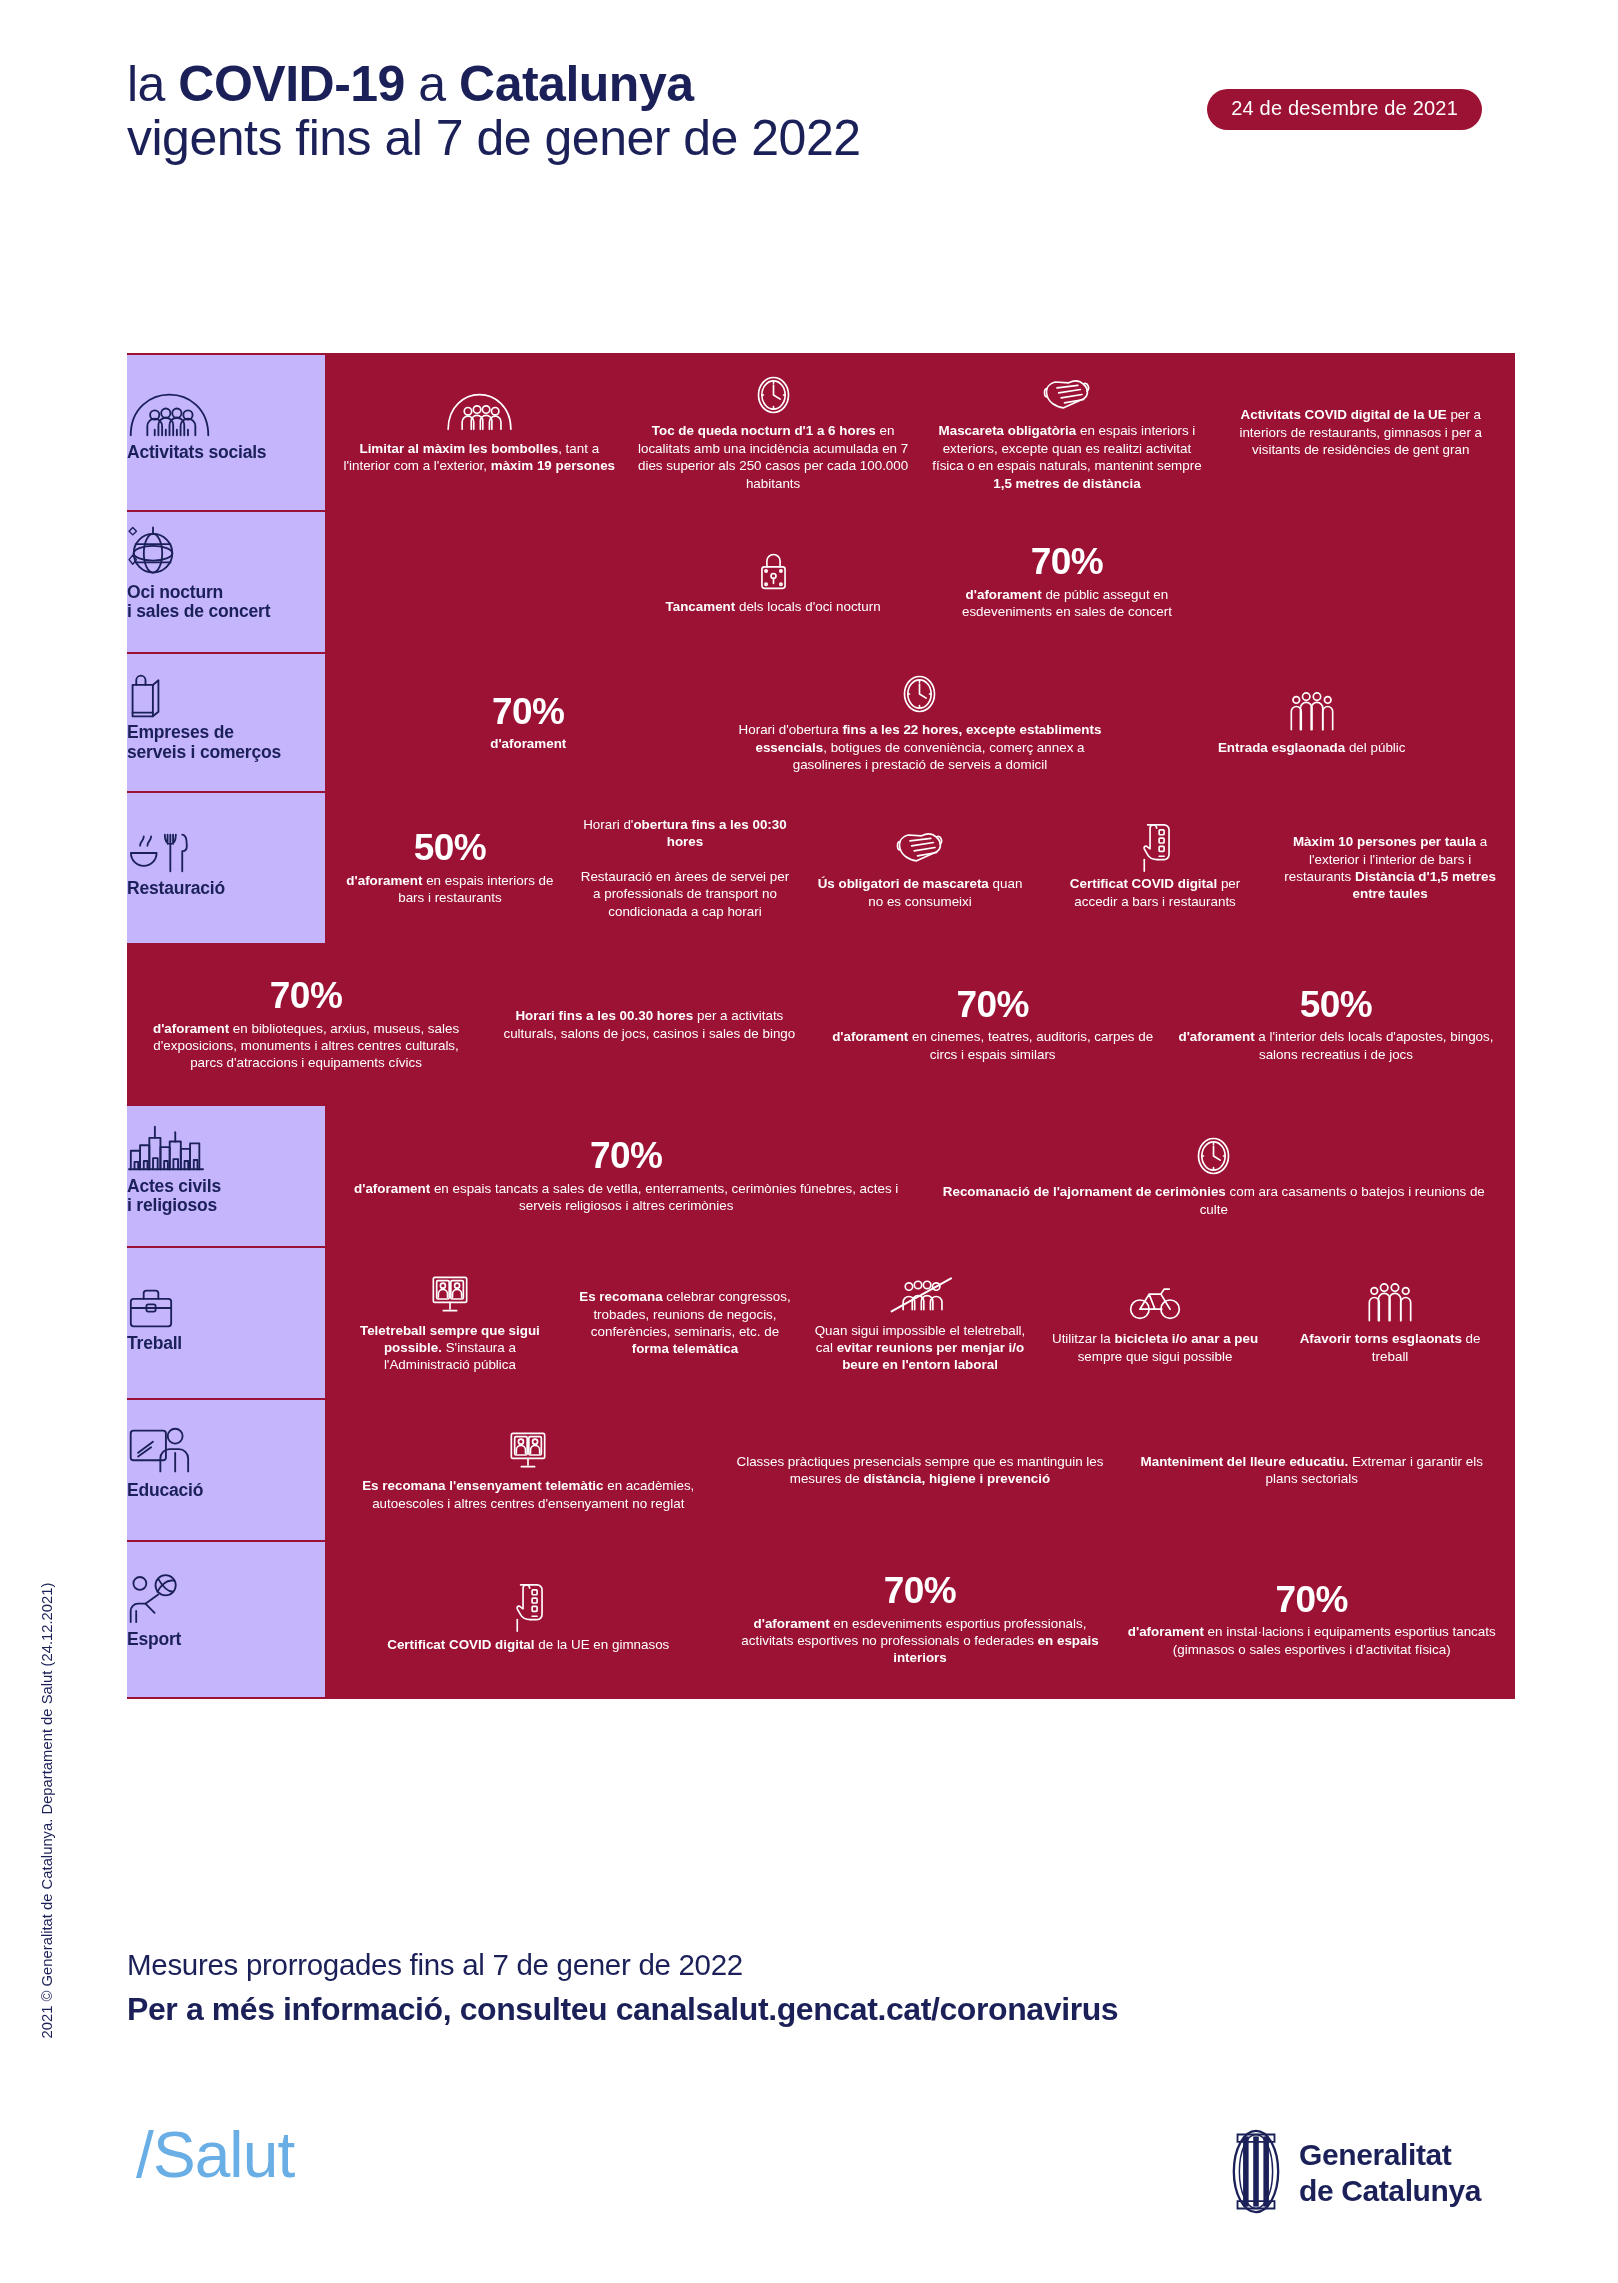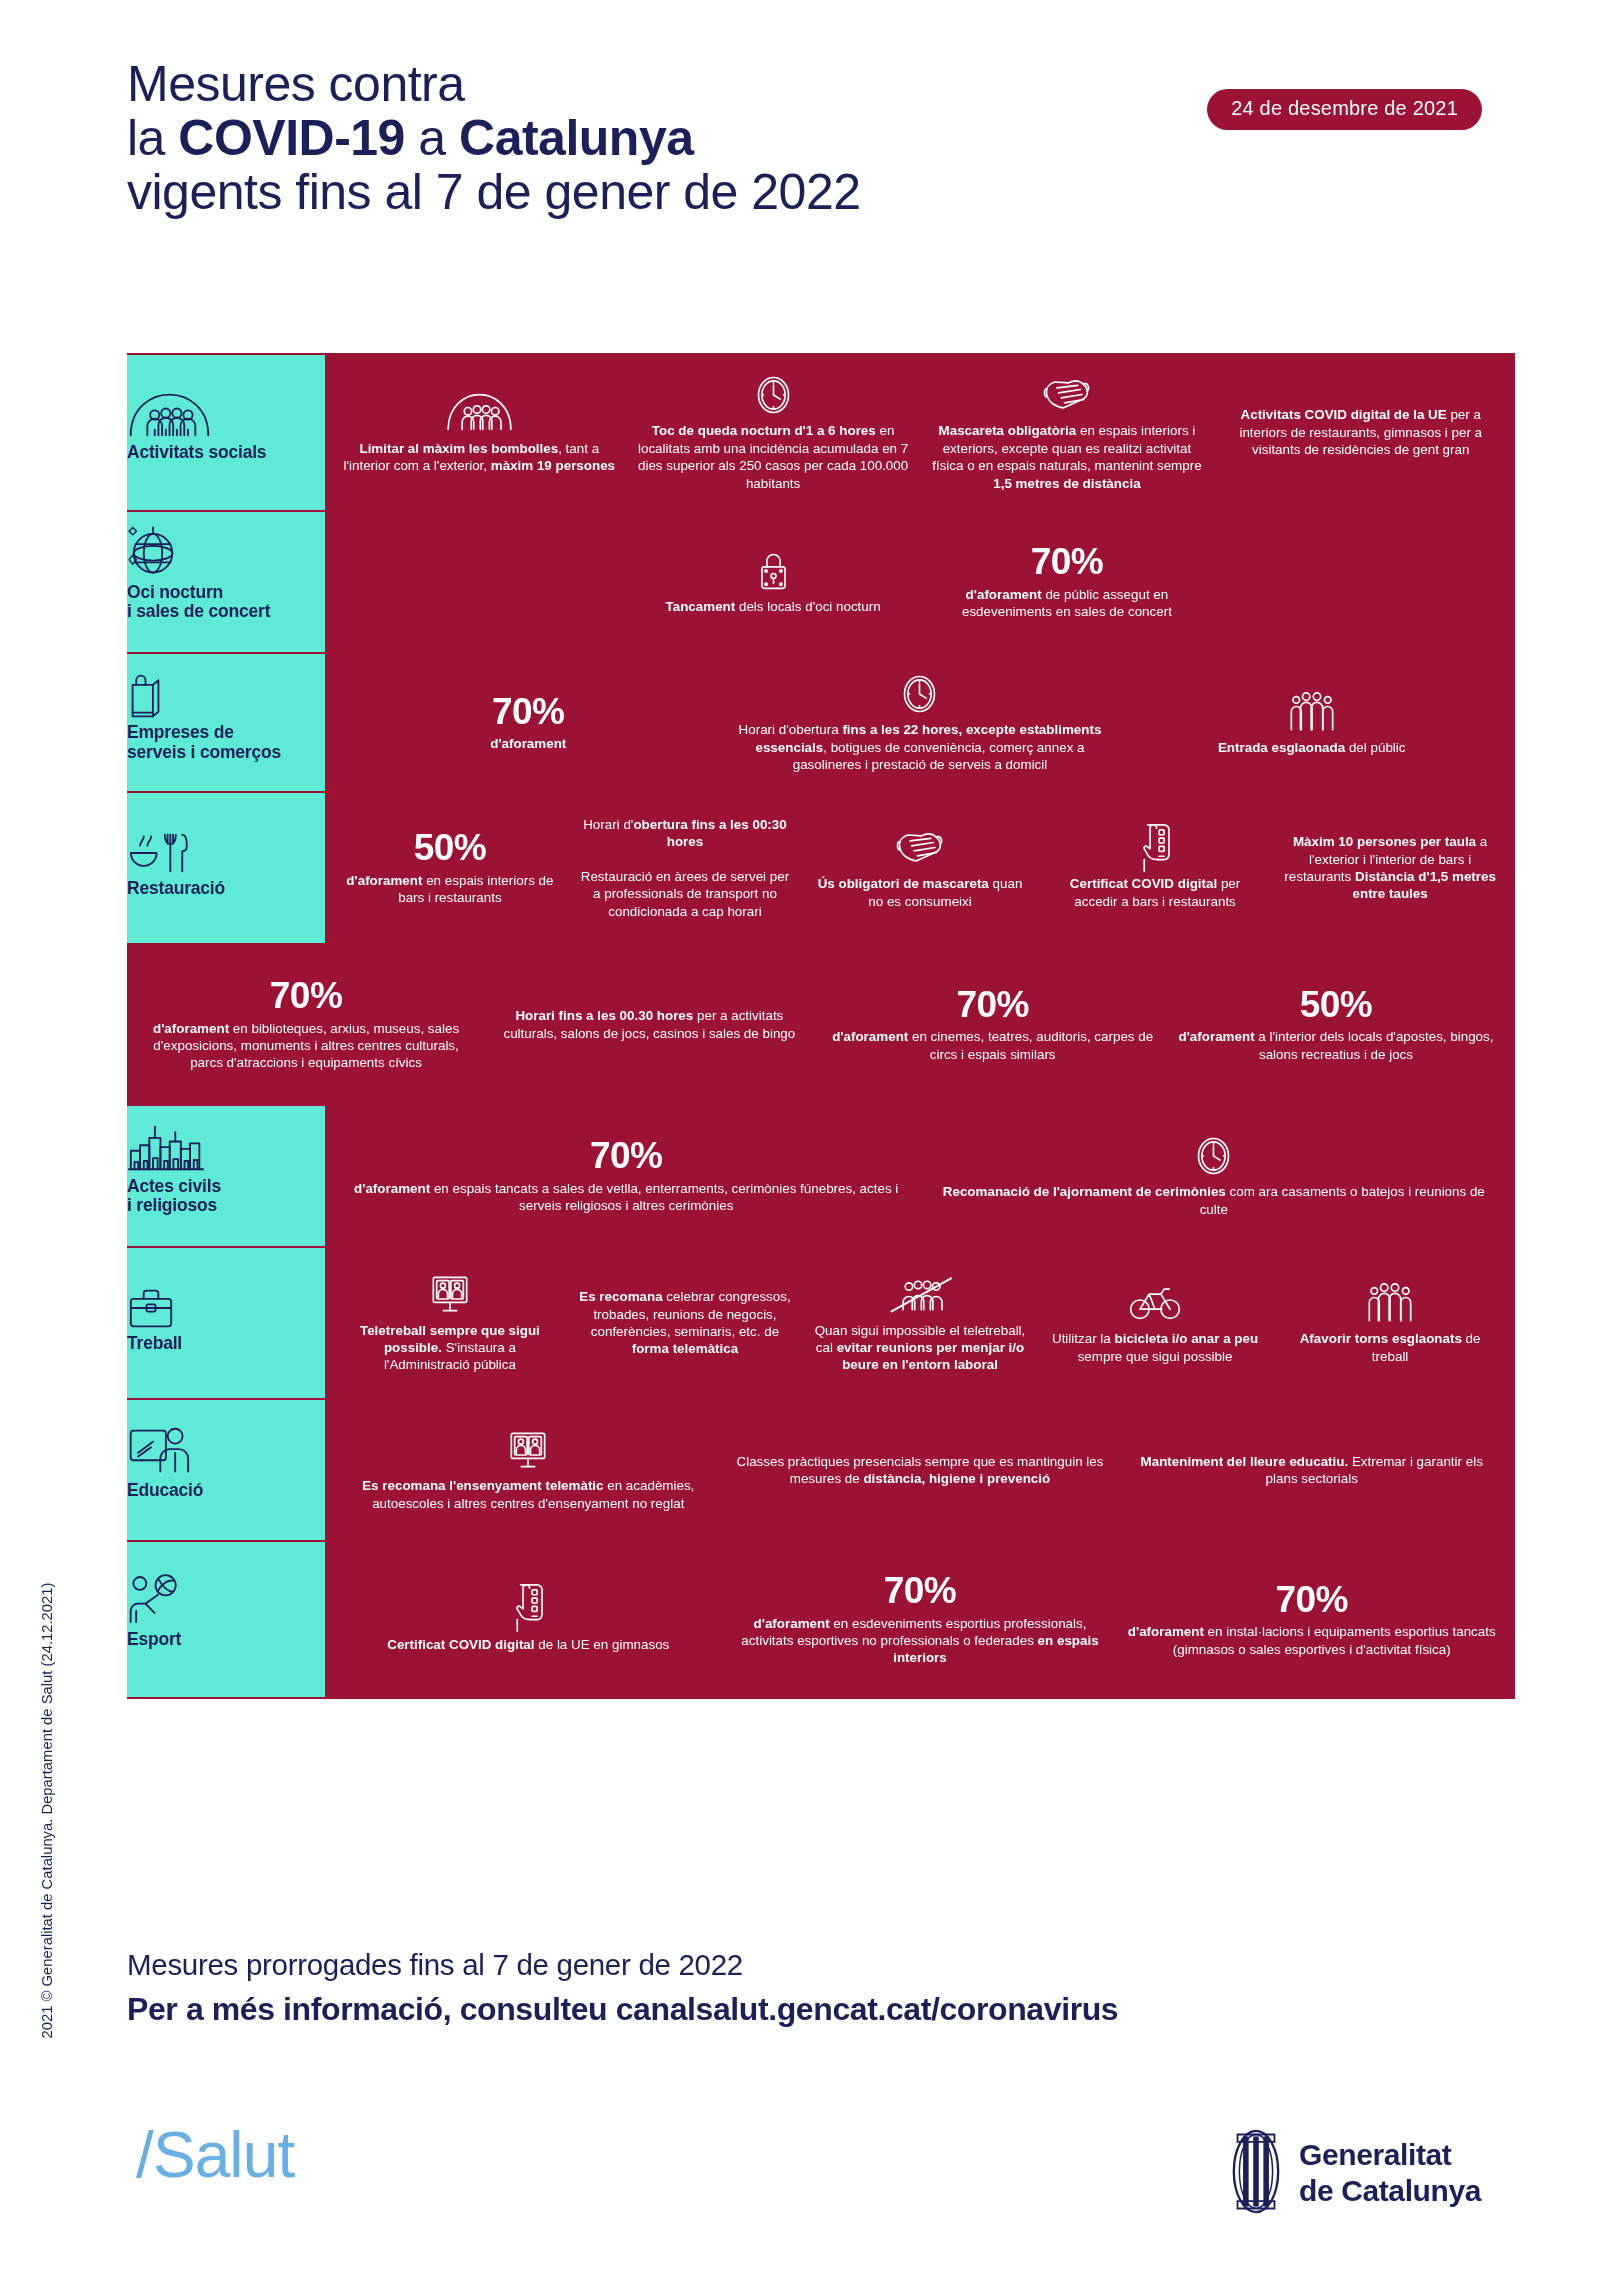--- a/index.html
+++ b/index.html
@@ -57,21 +57,21 @@
   .row{
     position:relative;
     display:flex;
     align-items:stretch;
     border-top:2.8px solid var(--maroon);
   }
   .row:last-child{border-bottom:2.8px solid var(--maroon);}
 
   .cat{
     width:198px;flex:0 0 198px;
-    background:#5eead4;
+    background:#c4b5fd;
     display:flex;flex-direction:column;
     justify-content:center;
     padding:13px 11px 26px 0px;
   }
   .cat-icon{
     height:50px;display:flex;align-items:flex-end;
     margin-bottom:3.7px;
   }
   .cat-icon svg{display:block;}
   .cat-label{
@@ -137,21 +137,20 @@
   .gencat-text{
     font-size:30px;font-weight:700;color:var(--navy);
     line-height:1.18;letter-spacing:-0.4px;
   }
 </style>
 </head>
 <body>
 
 <div class="header">
   <div class="title">
-    <span class="l">Mesures contra</span>
     <span class="l"><span>la </span><b>COVID-19</b><span> a </span><b>Catalunya</b></span>
     <span class="l">vigents fins al 7 de gener de 2022</span>
   </div>
   <div class="date-badge">24 de desembre de 2021</div>
 </div>
 
 <div class="copyright">2021 © Generalitat de Catalunya. Departament de Salut (24.12.2021)</div>
 
 <div class="grid">
     <div class="row r1">

